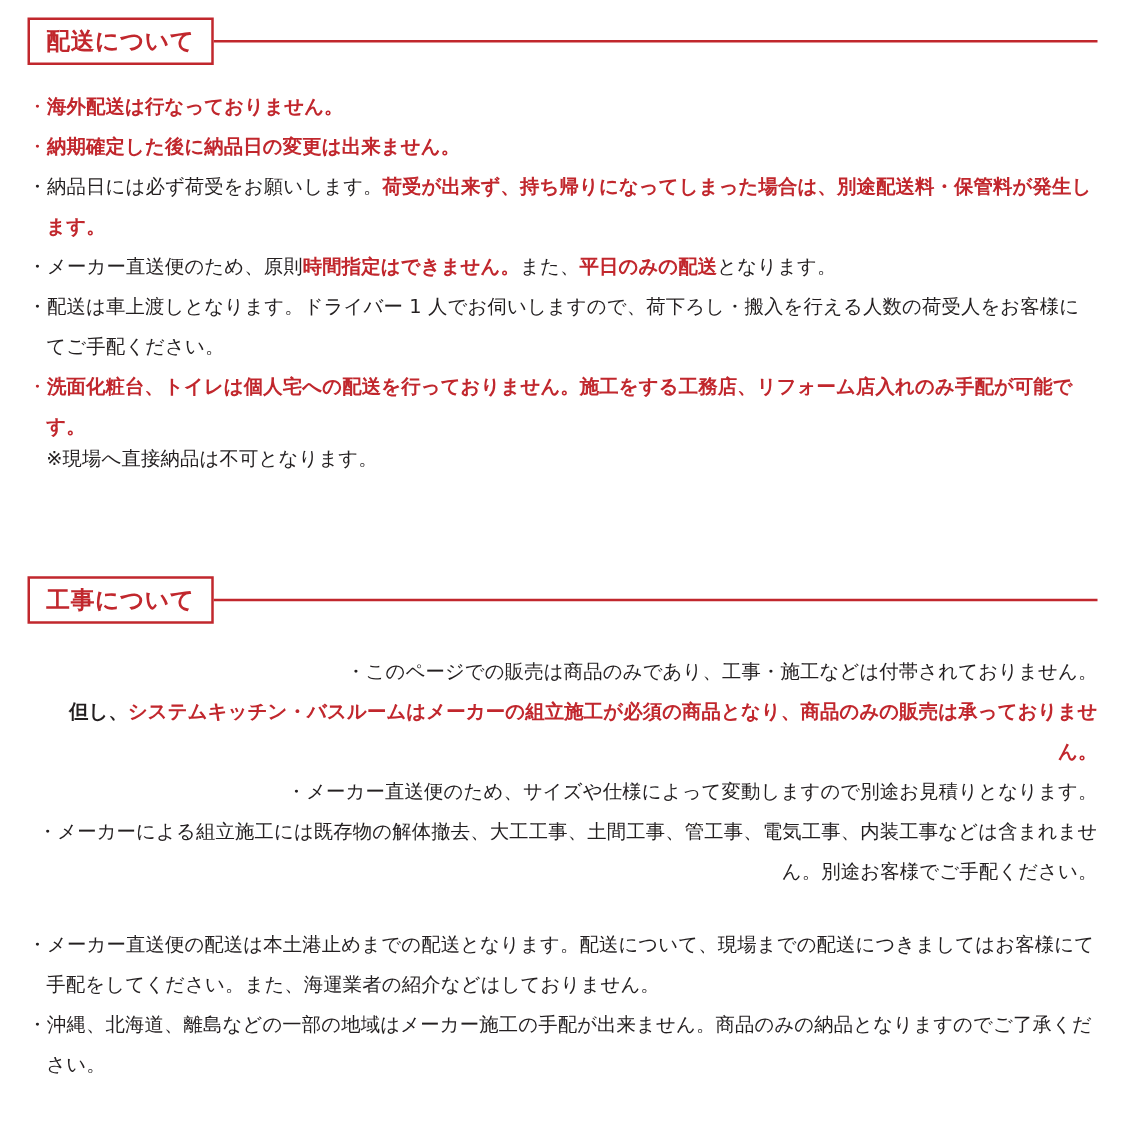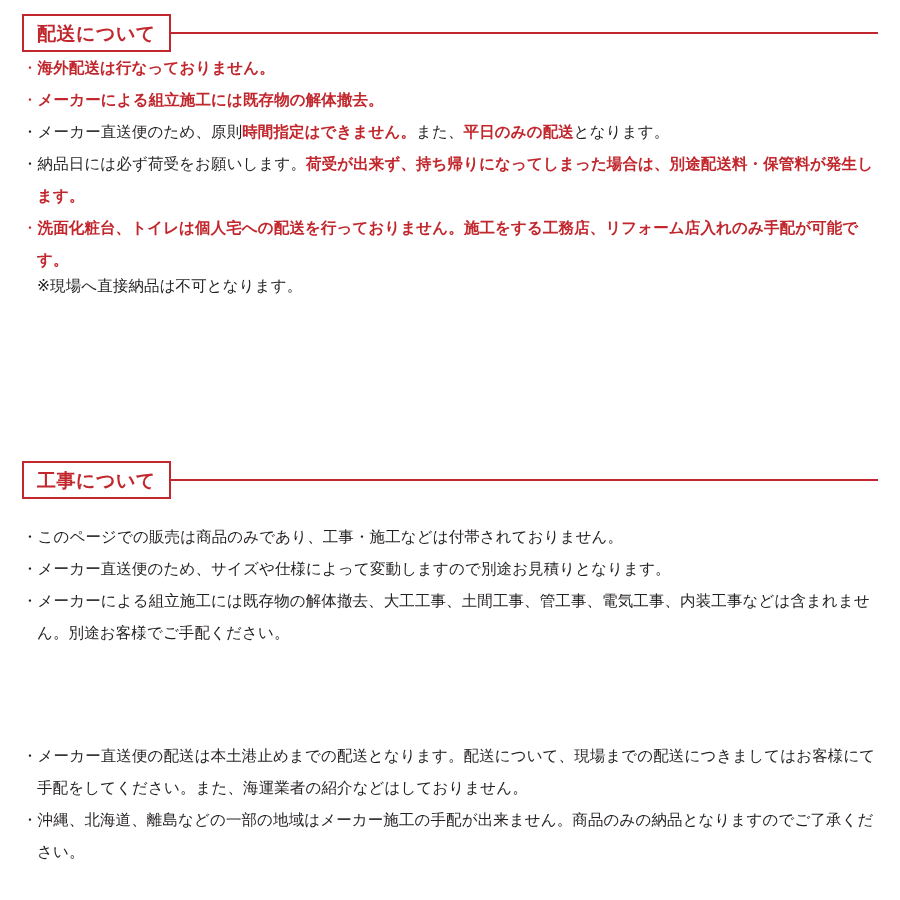--- a/index.html
+++ b/index.html
@@ -87,59 +87,61 @@
   }
   .bullet.red {
     color: #c1272d;
   }
   .rb { color: #c1272d; font-weight: bold; }
   .kb { color: #231f20; font-weight: bold; }
 
   
   .section { position: absolute; left: 22px; width: 856px; }
   #section-delivery    { top: 14px; }
-  #section-delivery .item-list { }
+  #section-delivery .item-list { margin-top: 17px; }
 
   #section-construction { top: 461px; }
-  #section-construction .item-list { margin-top: 22px; }
+  #section-construction .item-list { margin-top: 22px; text-align: right; }
 
   #section-remote      { top: 702px; }
   #section-remote .item-list { margin-top: 38px; }
 </style>
 </head>
 <body>
 
 <div class="page">
 
   <section class="section" id="section-delivery">
     <div class="section-header">
       <div class="label-box">
         <span class="label-text">配送について</span>
       </div>
       <div class="rule"></div>
     </div>
     <ul class="item-list">
         <li class="item"><span class="bullet red">・</span><span class="rb">海外配送は行なっておりません。</span></li>
-        <li class="item"><span class="bullet red">・</span><span class="rb">メーカーによる組立施工には既存物の解体撤去。</span></li>
+        <li class="item"><span class="bullet red">・</span><span class="rb">納期確定した後に納品日の変更は出来ません。</span></li>
+        <li class="item"><span class="bullet">・</span><span>納品日には必ず荷受をお願いします。</span><span class="rb">荷受が出来ず、持ち帰りになってしまった場合は、別途配送料・保管料が発生します。</span></li>
         <li class="item"><span class="bullet">・</span><span>メーカー直送便のため、原則</span><span class="rb">時間指定はできません。</span><span>また、</span><span class="rb">平日のみの配送</span><span>となります。</span></li>
-        <li class="item"><span class="bullet">・</span><span>納品日には必ず荷受をお願いします。</span><span class="rb">荷受が出来ず、持ち帰りになってしまった場合は、別途配送料・保管料が発生します。</span></li>
+        <li class="item"><span class="bullet">・</span><span>配送は車上渡しとなります。ドライバー 1 人でお伺いしますので、荷下ろし・搬入を行える人数の荷受人をお客様にてご手配ください。</span></li>
         <li class="item"><span class="bullet red">・</span><span class="rb">洗面化粧台、トイレは個人宅への配送を行っておりません。施工をする工務店、リフォーム店入れのみ手配が可能です。</span></li>
         <li class="item tight-follow"><span>※現場へ直接納品は不可となります。</span></li>
       </ul>
   </section>
 
   <section class="section" id="section-construction">
     <div class="section-header">
       <div class="label-box">
         <span class="label-text">工事について</span>
       </div>
       <div class="rule"></div>
     </div>
     <ul class="item-list">
         <li class="item"><span class="bullet">・</span><span>このページでの販売は商品のみであり、工事・施工などは付帯されておりません。</span></li>
+        <li class="item no-bullet"><span class="kb">但し、</span><span class="rb">システムキッチン・バスルームはメーカーの組立施工が必須の商品となり、商品のみの販売は承っておりません。</span></li>
         <li class="item"><span class="bullet">・</span><span>メーカー直送便のため、サイズや仕様によって変動しますので別途お見積りとなります。</span></li>
         <li class="item"><span class="bullet">・</span><span>メーカーによる組立施工には既存物の解体撤去、大工工事、土間工事、管工事、電気工事、内装工事などは含まれません。別途お客様でご手配ください。</span></li>
       </ul>
   </section>
 
   <section class="section" id="section-remote">
     <ul class="item-list">
         <li class="item"><span class="bullet">・</span><span>メーカー直送便の配送は本土港止めまでの配送となります。配送について、現場までの配送につきましてはお客様にて手配をしてください。また、海運業者の紹介などはしておりません。</span></li>
         <li class="item"><span class="bullet">・</span><span>沖縄、北海道、離島などの一部の地域はメーカー施工の手配が出来ません。商品のみの納品となりますのでご了承ください。</span></li>
       </ul>

